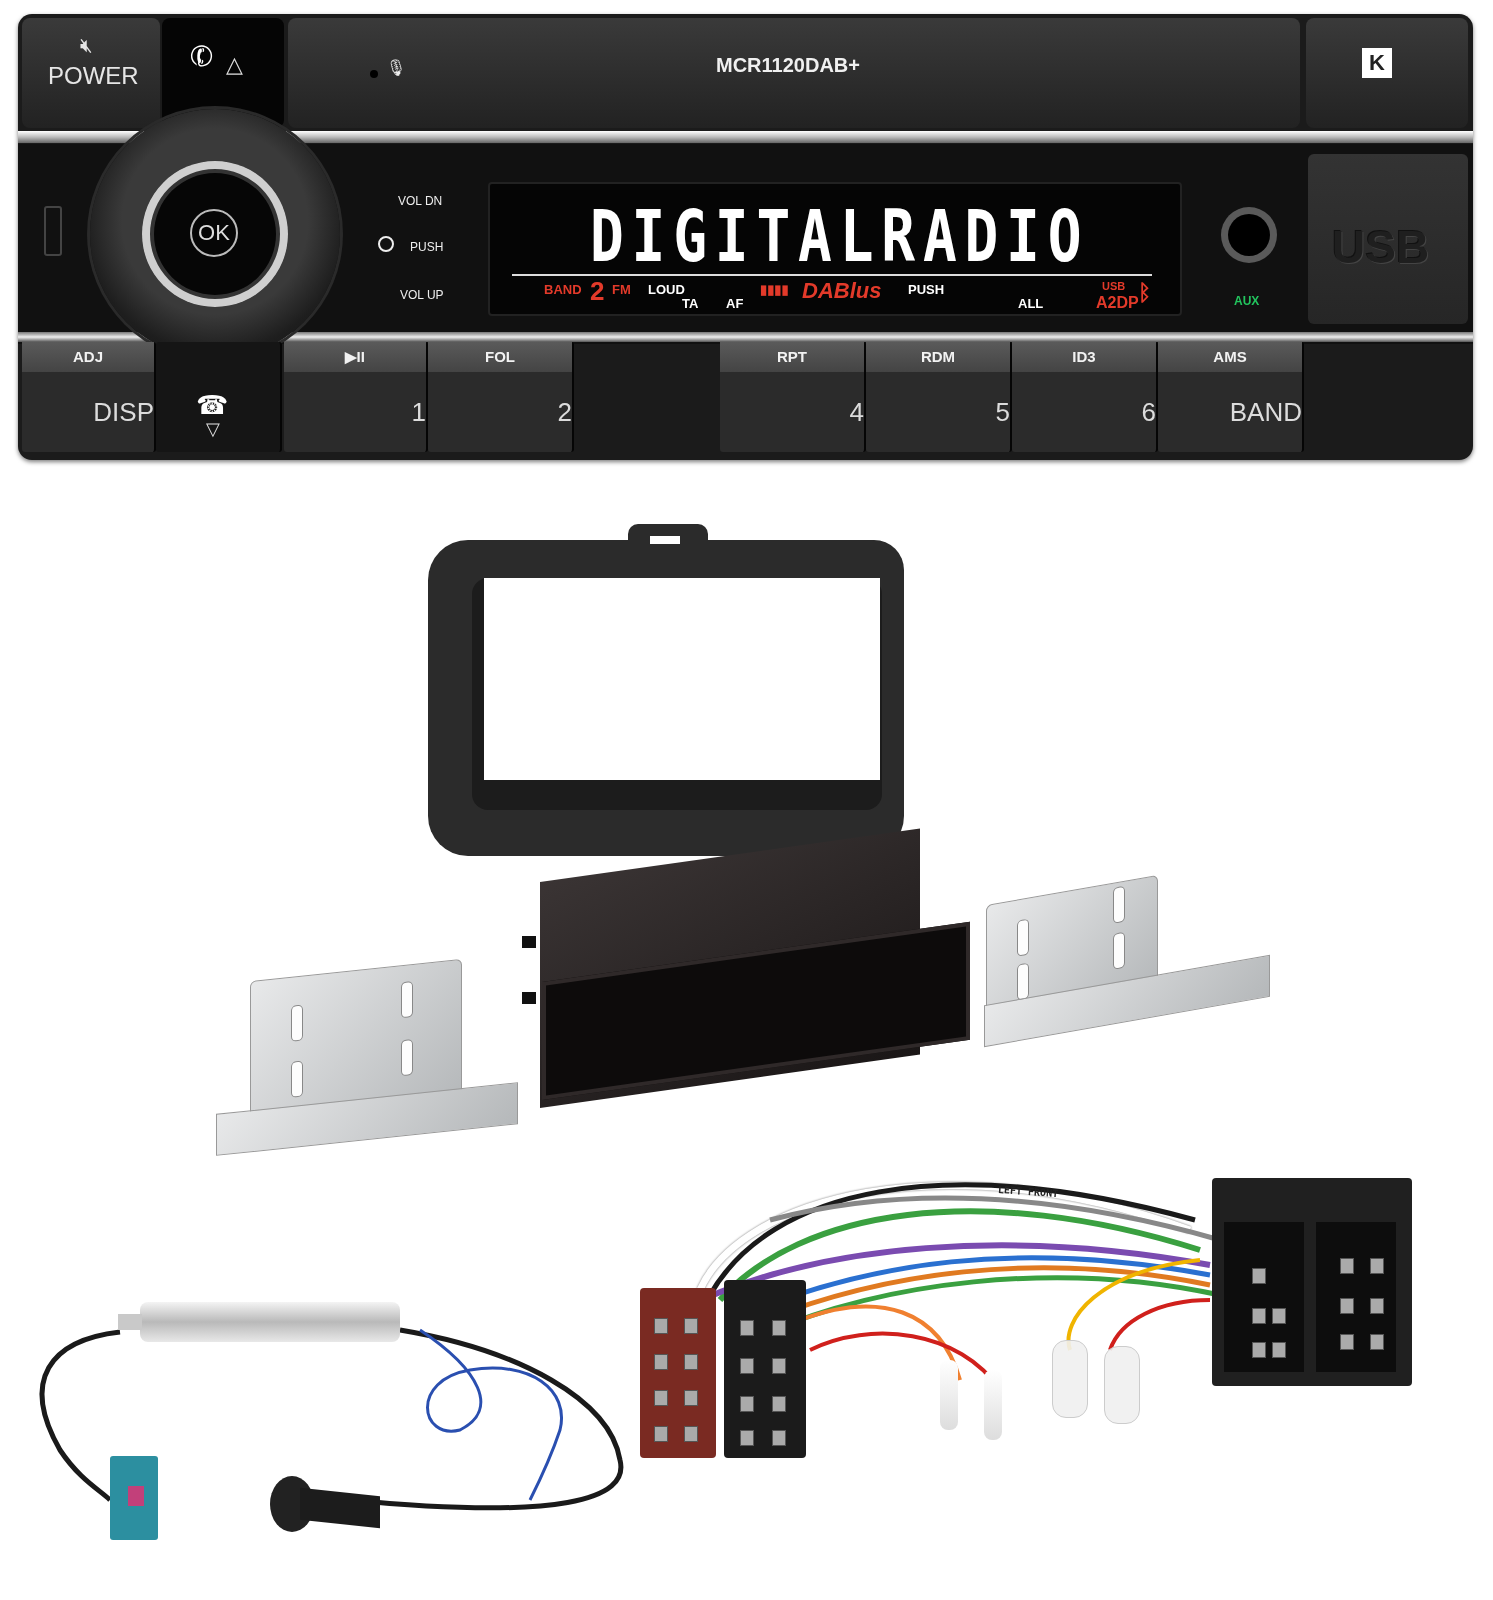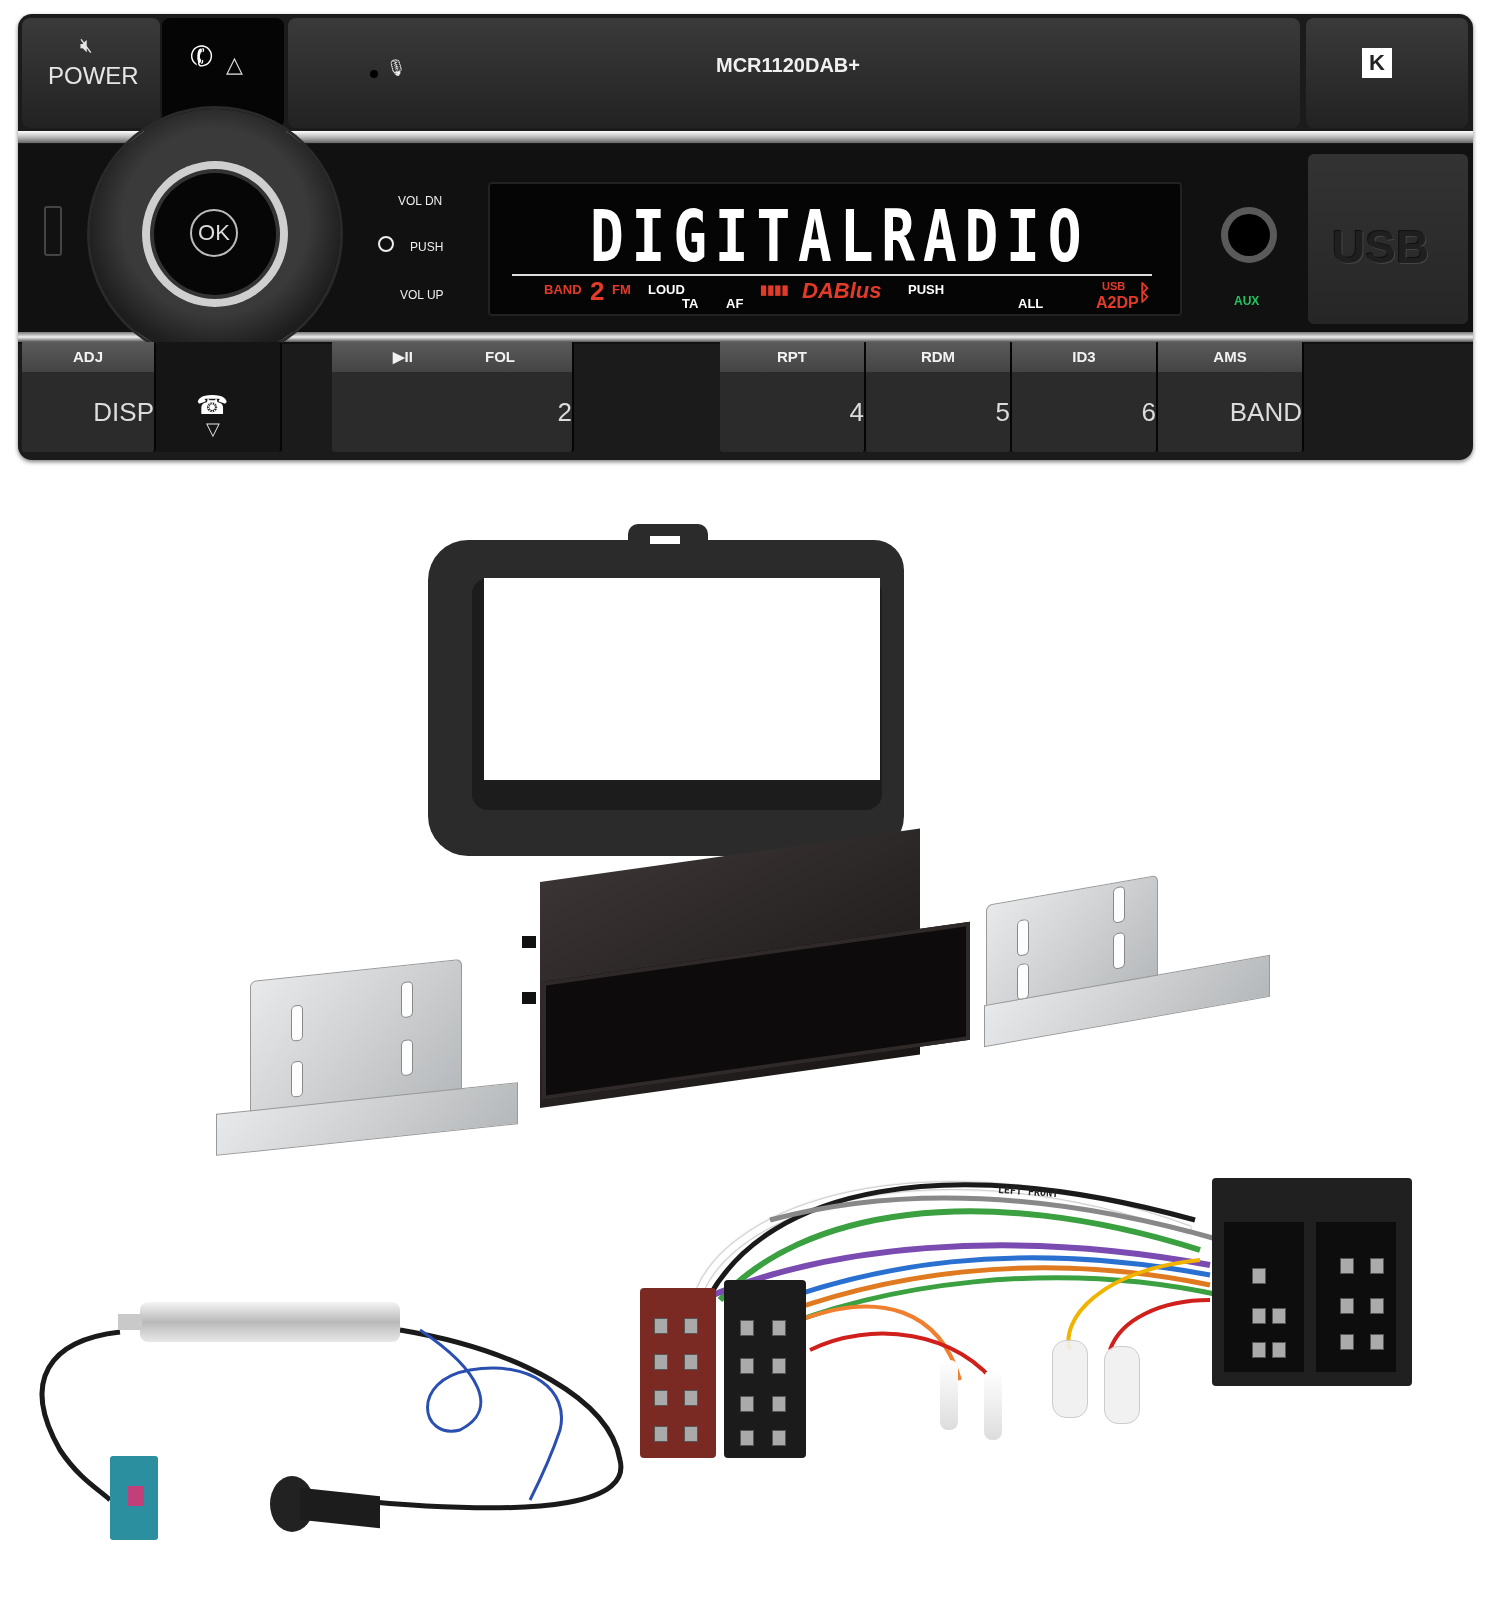--- a/index.html
+++ b/index.html
@@ -99,21 +99,21 @@
 
   <div class="abs botrow">
     <div class="bkey" style="left:4px;width:132px;">
       <div class="sec">ADJ</div>
       <div class="pri">DISP</div>
     </div>
     <div class="bkey" style="left:138px;width:124px;background:#151515;">
       <div class="abs" style="left:40px;top:48px;font-size:26px;color:#fff;">☎︎</div>
       <div class="abs" style="left:50px;top:76px;font-size:18px;color:#ddd;">▽</div>
     </div>
-    <div class="bkey" style="left:266px;width:142px;margin-left:48px;">
+    <div class="bkey" style="left:266px;width:142px;">
       <div class="sec">▶II</div>
       <div class="pri">1</div>
     </div>
     <div class="bkey" style="left:410px;width:144px;">
       <div class="sec">FOL</div>
       <div class="pri">2</div>
     </div>
     <div class="bkey" style="left:702px;width:144px;">
       <div class="sec">RPT</div>
       <div class="pri">4</div>

